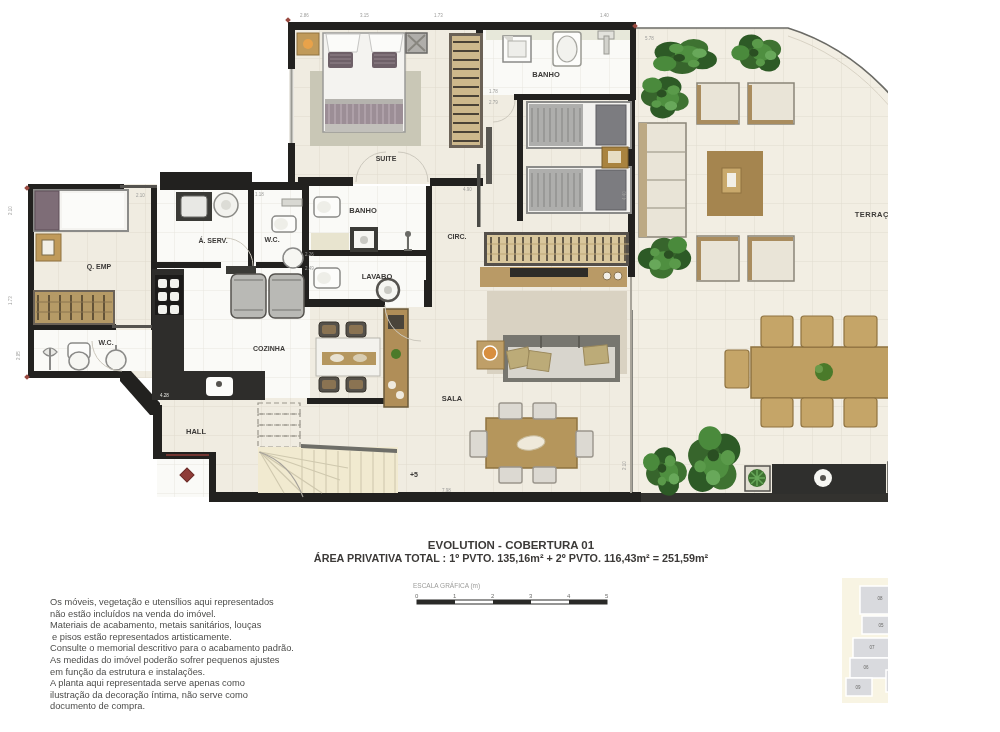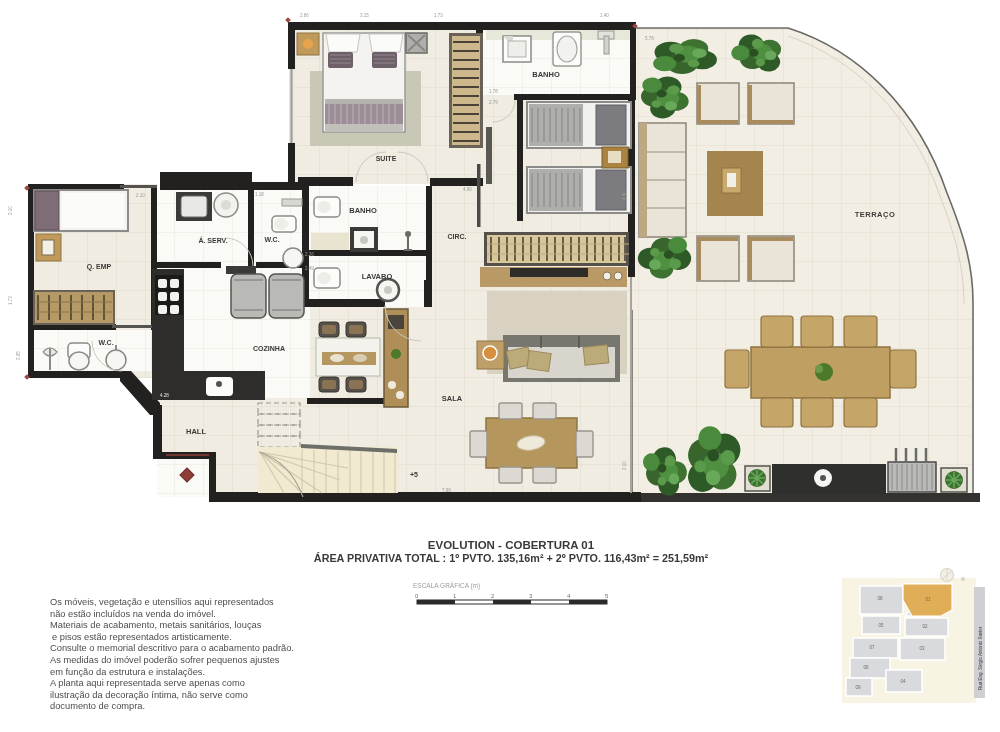--- a/index.html
+++ b/index.html
@@ -1,16 +1,16 @@
 <!DOCTYPE html>
 <html><head>
 <meta charset="utf-8">
 <style>
   html,body{margin:0;padding:0;background:#ffffff;}
-  #c{position:relative;width:1000px;height:732px;overflow:hidden;font-family:"Liberation Sans",sans-serif;filter:blur(0.45px);}
+  #c{position:relative;width:888px;height:732px;overflow:hidden;font-family:"Liberation Sans",sans-serif;filter:blur(0.45px);}
   svg{display:block}
   .lbl{font-family:"Liberation Sans",sans-serif;font-weight:bold;fill:#3c3a38;}
   .dim{font-family:"Liberation Sans",sans-serif;fill:#9c9c9a;}
 </style>
 </head>
 <body>
 <div id="c">
 <svg width="1000" height="732" viewBox="0 0 1000 732">
 <defs>
   <pattern id="tile" width="29" height="29" patternUnits="userSpaceOnUse">

